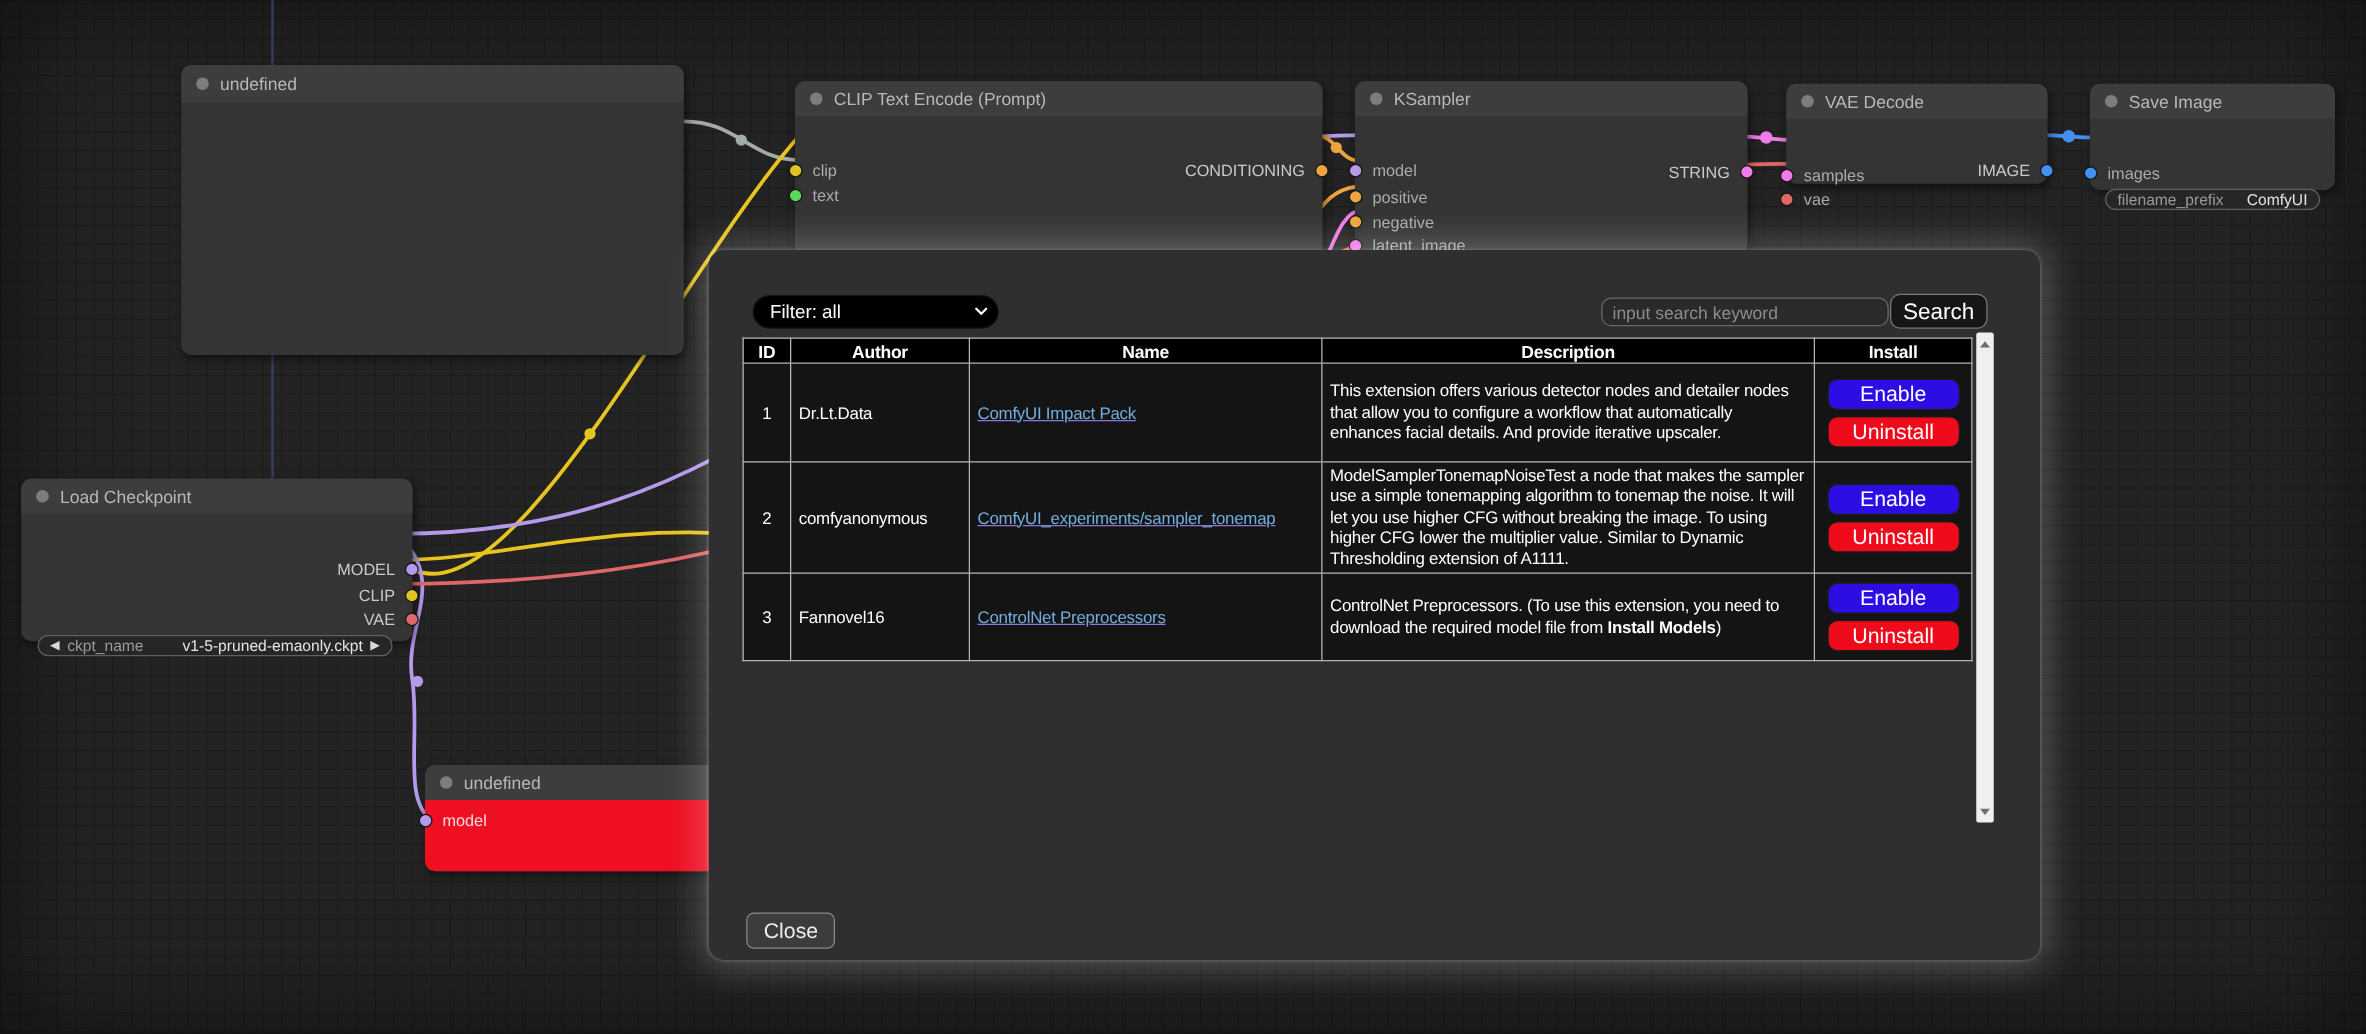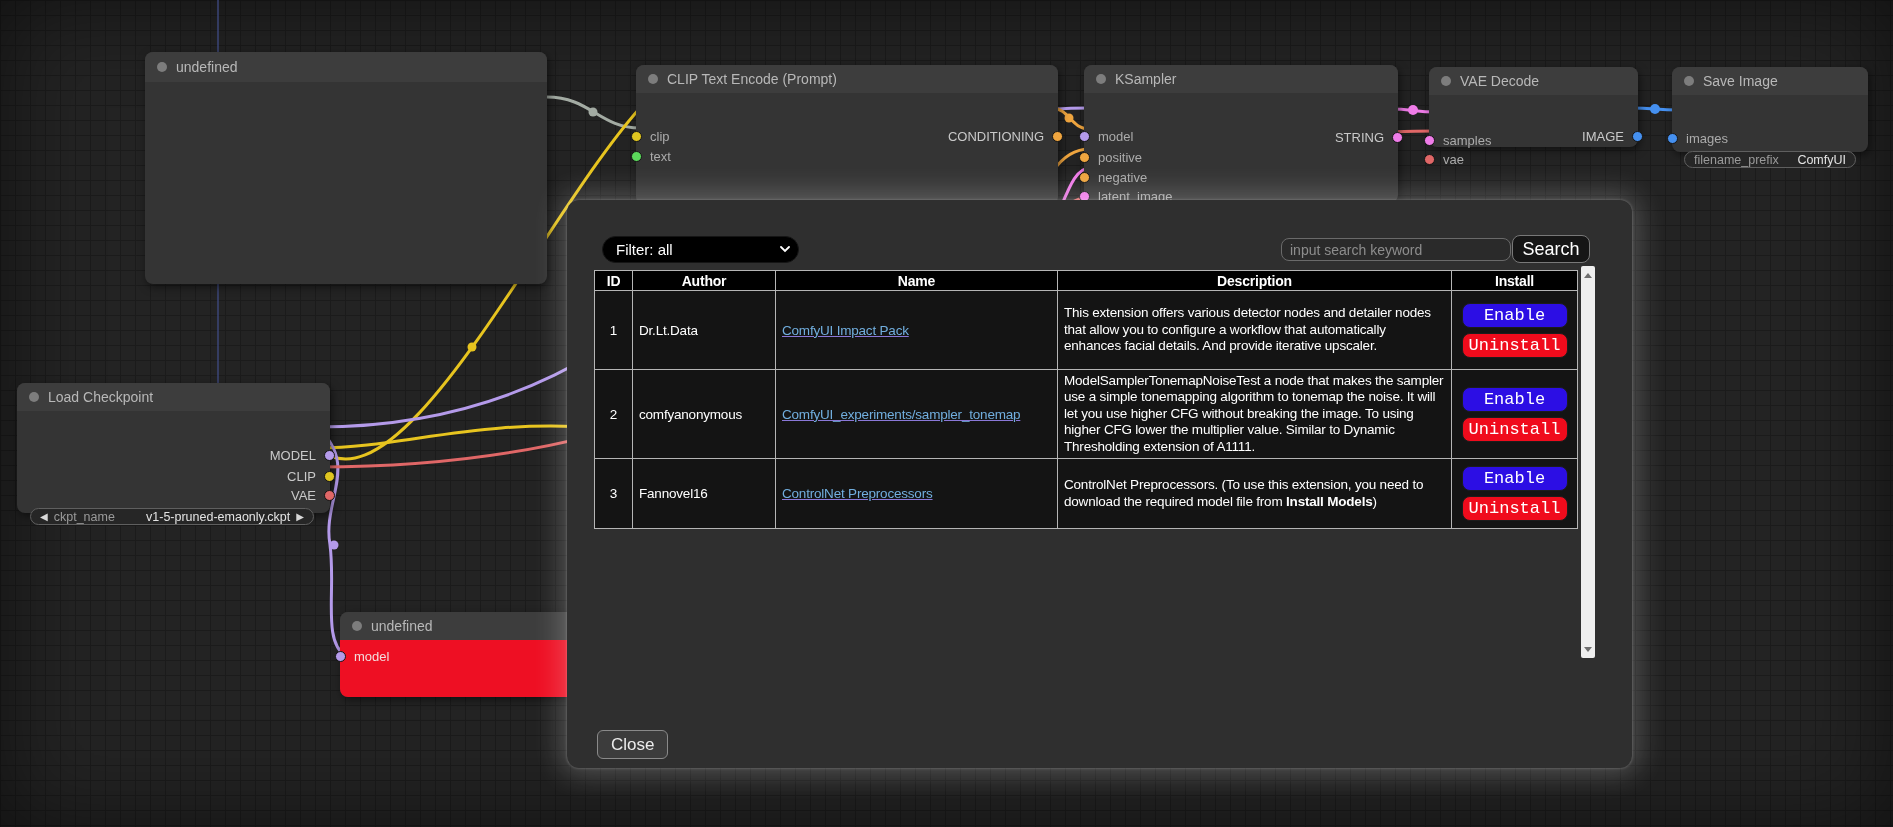--- a/index.html
+++ b/index.html
@@ -60,21 +60,21 @@
   table.ext td{background:#141414;}
   td.c{text-align:center;}
   col.id{width:38px}col.author{width:143px}col.name{width:282px}
   col.desc{width:394px}col.install{width:126px}
   a.extlink{color:#71aede;font-weight:normal;text-decoration:underline;
             text-decoration-color:#8a78d8;white-space:nowrap;}
   .desc-line{line-height:16.4px;}
   .btncell{text-align:center;padding:4px 0;}
   .btn{display:block;width:106px;height:25px;margin:5px auto;border:1px solid #1c1c1c;
        border-radius:8px;color:#fff;font-size:17px;line-height:23px;text-align:center;
-       font-family:Liberation Mono, monospace;padding:0;}
+       font-family:Liberation Sans, sans-serif;padding:0;}
   .btn.enable{background:#2c0ee4;}
   .btn.uninstall{background:#f00b1c;}
   #scrollbar{position:absolute;left:1014px;top:66px;width:14px;height:392px;
        background:#efefef;border-radius:2px;}
   .sb-arrow{position:absolute;left:0;width:14px;height:14px;display:flex;
        align-items:center;justify-content:center;}
   .tri-up{width:0;height:0;border-left:4px solid transparent;border-right:4px solid transparent;
        border-bottom:5px solid #6f6f6f;}
   .tri-down{width:0;height:0;border-left:4px solid transparent;border-right:4px solid transparent;
        border-top:5px solid #6f6f6f;}

